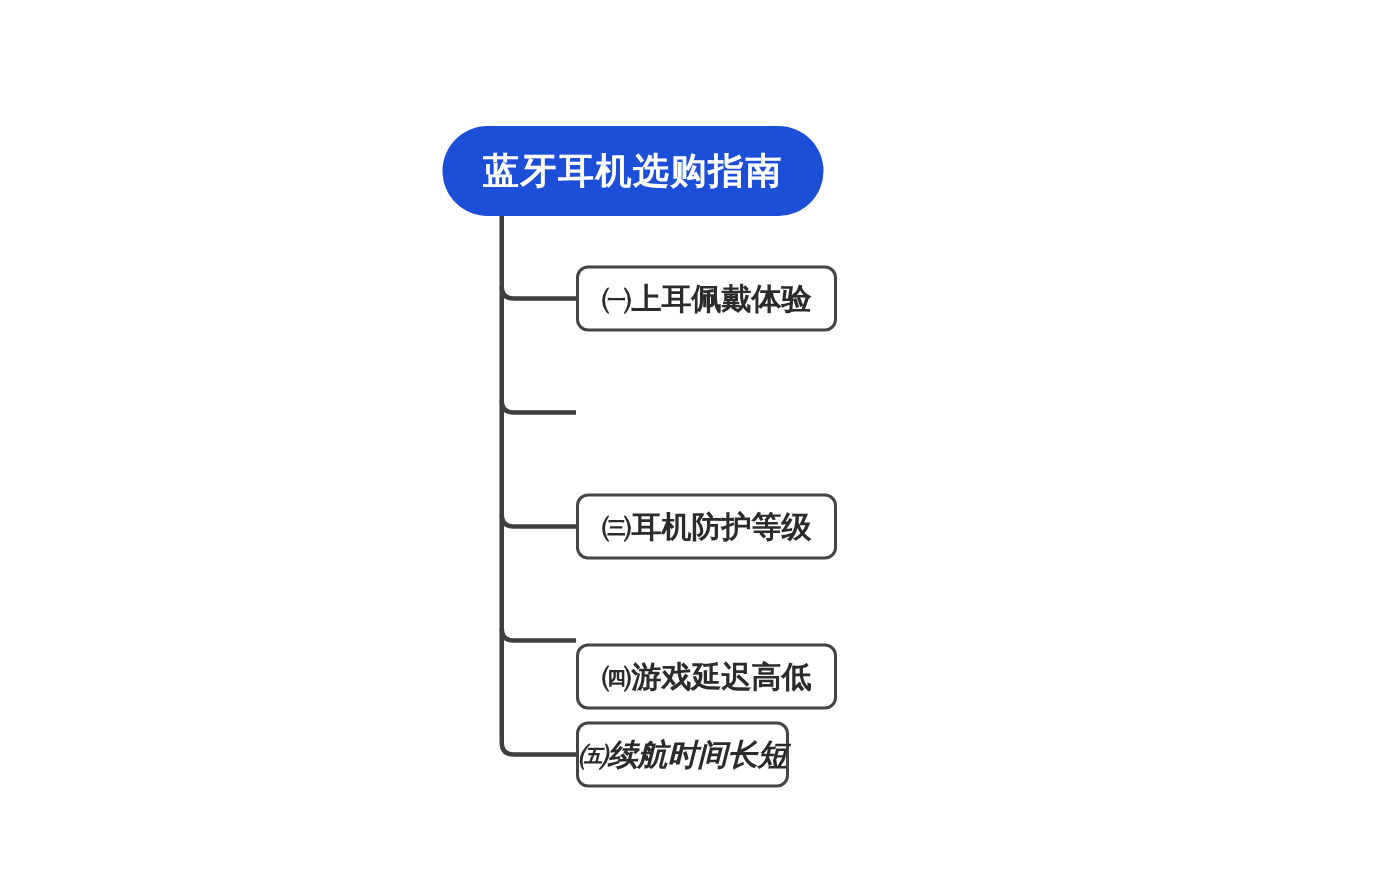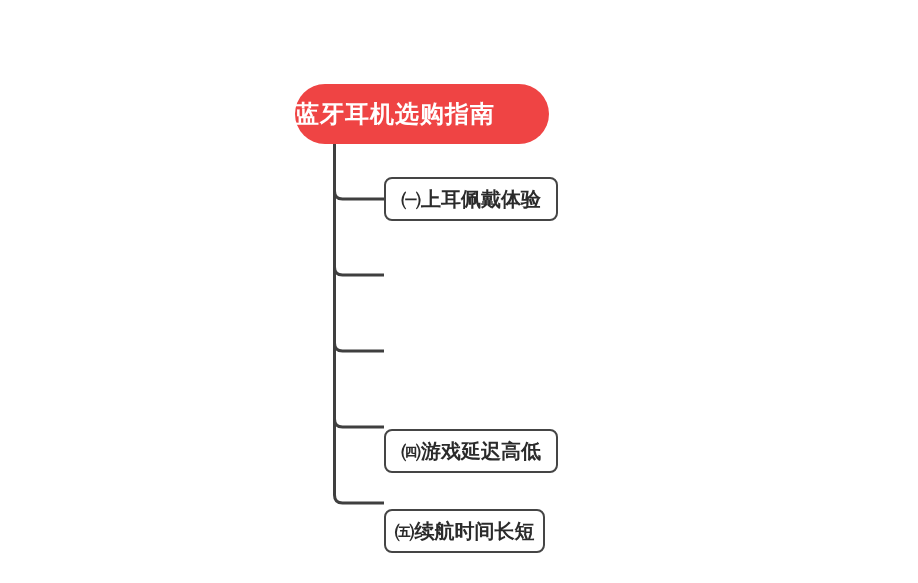--- a/index.html
+++ b/index.html
@@ -28,25 +28,25 @@
     stroke: #3F3F3F;
     stroke-width: 3;
     stroke-linecap: butt;
   }
   .root-node {
     position: absolute;
     left: 295px;
     top: 84px;
     width: 254px;
     height: 60px;
-    background: #ef4444;
+    background: #1d4ed8;
     border-radius: 30px;
     display: flex;
     align-items: center;
-    justify-content: flex-start;
+    justify-content: center;
     color: #FFFFFF;
     font-size: 24px;
     font-weight: bold;
     letter-spacing: 1px;
     box-sizing: border-box;
     cursor: pointer;
   }
   .child-node {
     position: absolute;
     left: 384px;
@@ -61,21 +61,21 @@
     font-size: 20px;
     font-weight: bold;
     box-sizing: border-box;
     cursor: pointer;
     white-space: nowrap;
   }
   .child-1 { top: 177px; width: 174px; }
   .child-2 { top: 253px; width: 192px; }
   .child-3 { top: 329px; width: 174px; }
   .child-4 { top: 405px; width: 174px; margin-top: 24px; }
-  .child-5 { top: 509px; width: 161px; }
+  .child-5 { top: 481px; width: 142px; font-style: italic; }
 </style>
 </head>
 <body>
 
 <div class="canvas">
 
   <svg class="connectors" viewBox="0 0 918 583">
     <path d="M 334.5 142 L 334.5 495 Q 334.5 503 342.5 503 L 384 503"></path>
     <path d="M 334.5 191 Q 334.5 199 342.5 199 L 384 199"></path>
     <path d="M 334.5 267 Q 334.5 275 342.5 275 L 384 275"></path>
@@ -85,20 +85,23 @@
 
   <div class="root-node">
     <span>蓝牙耳机选购指南</span>
   </div>
 
   <div class="child-node child-1">
     <span>㈠上耳佩戴体验</span>
   </div>
 
 
+  <div class="child-node child-3">
+    <span>㈢耳机防护等级</span>
+  </div>
 
   <div class="child-node child-4">
     <span>㈣游戏延迟高低</span>
   </div>
 
   <div class="child-node child-5">
     <span>㈤续航时间长短</span>
   </div>
 
 </div>

